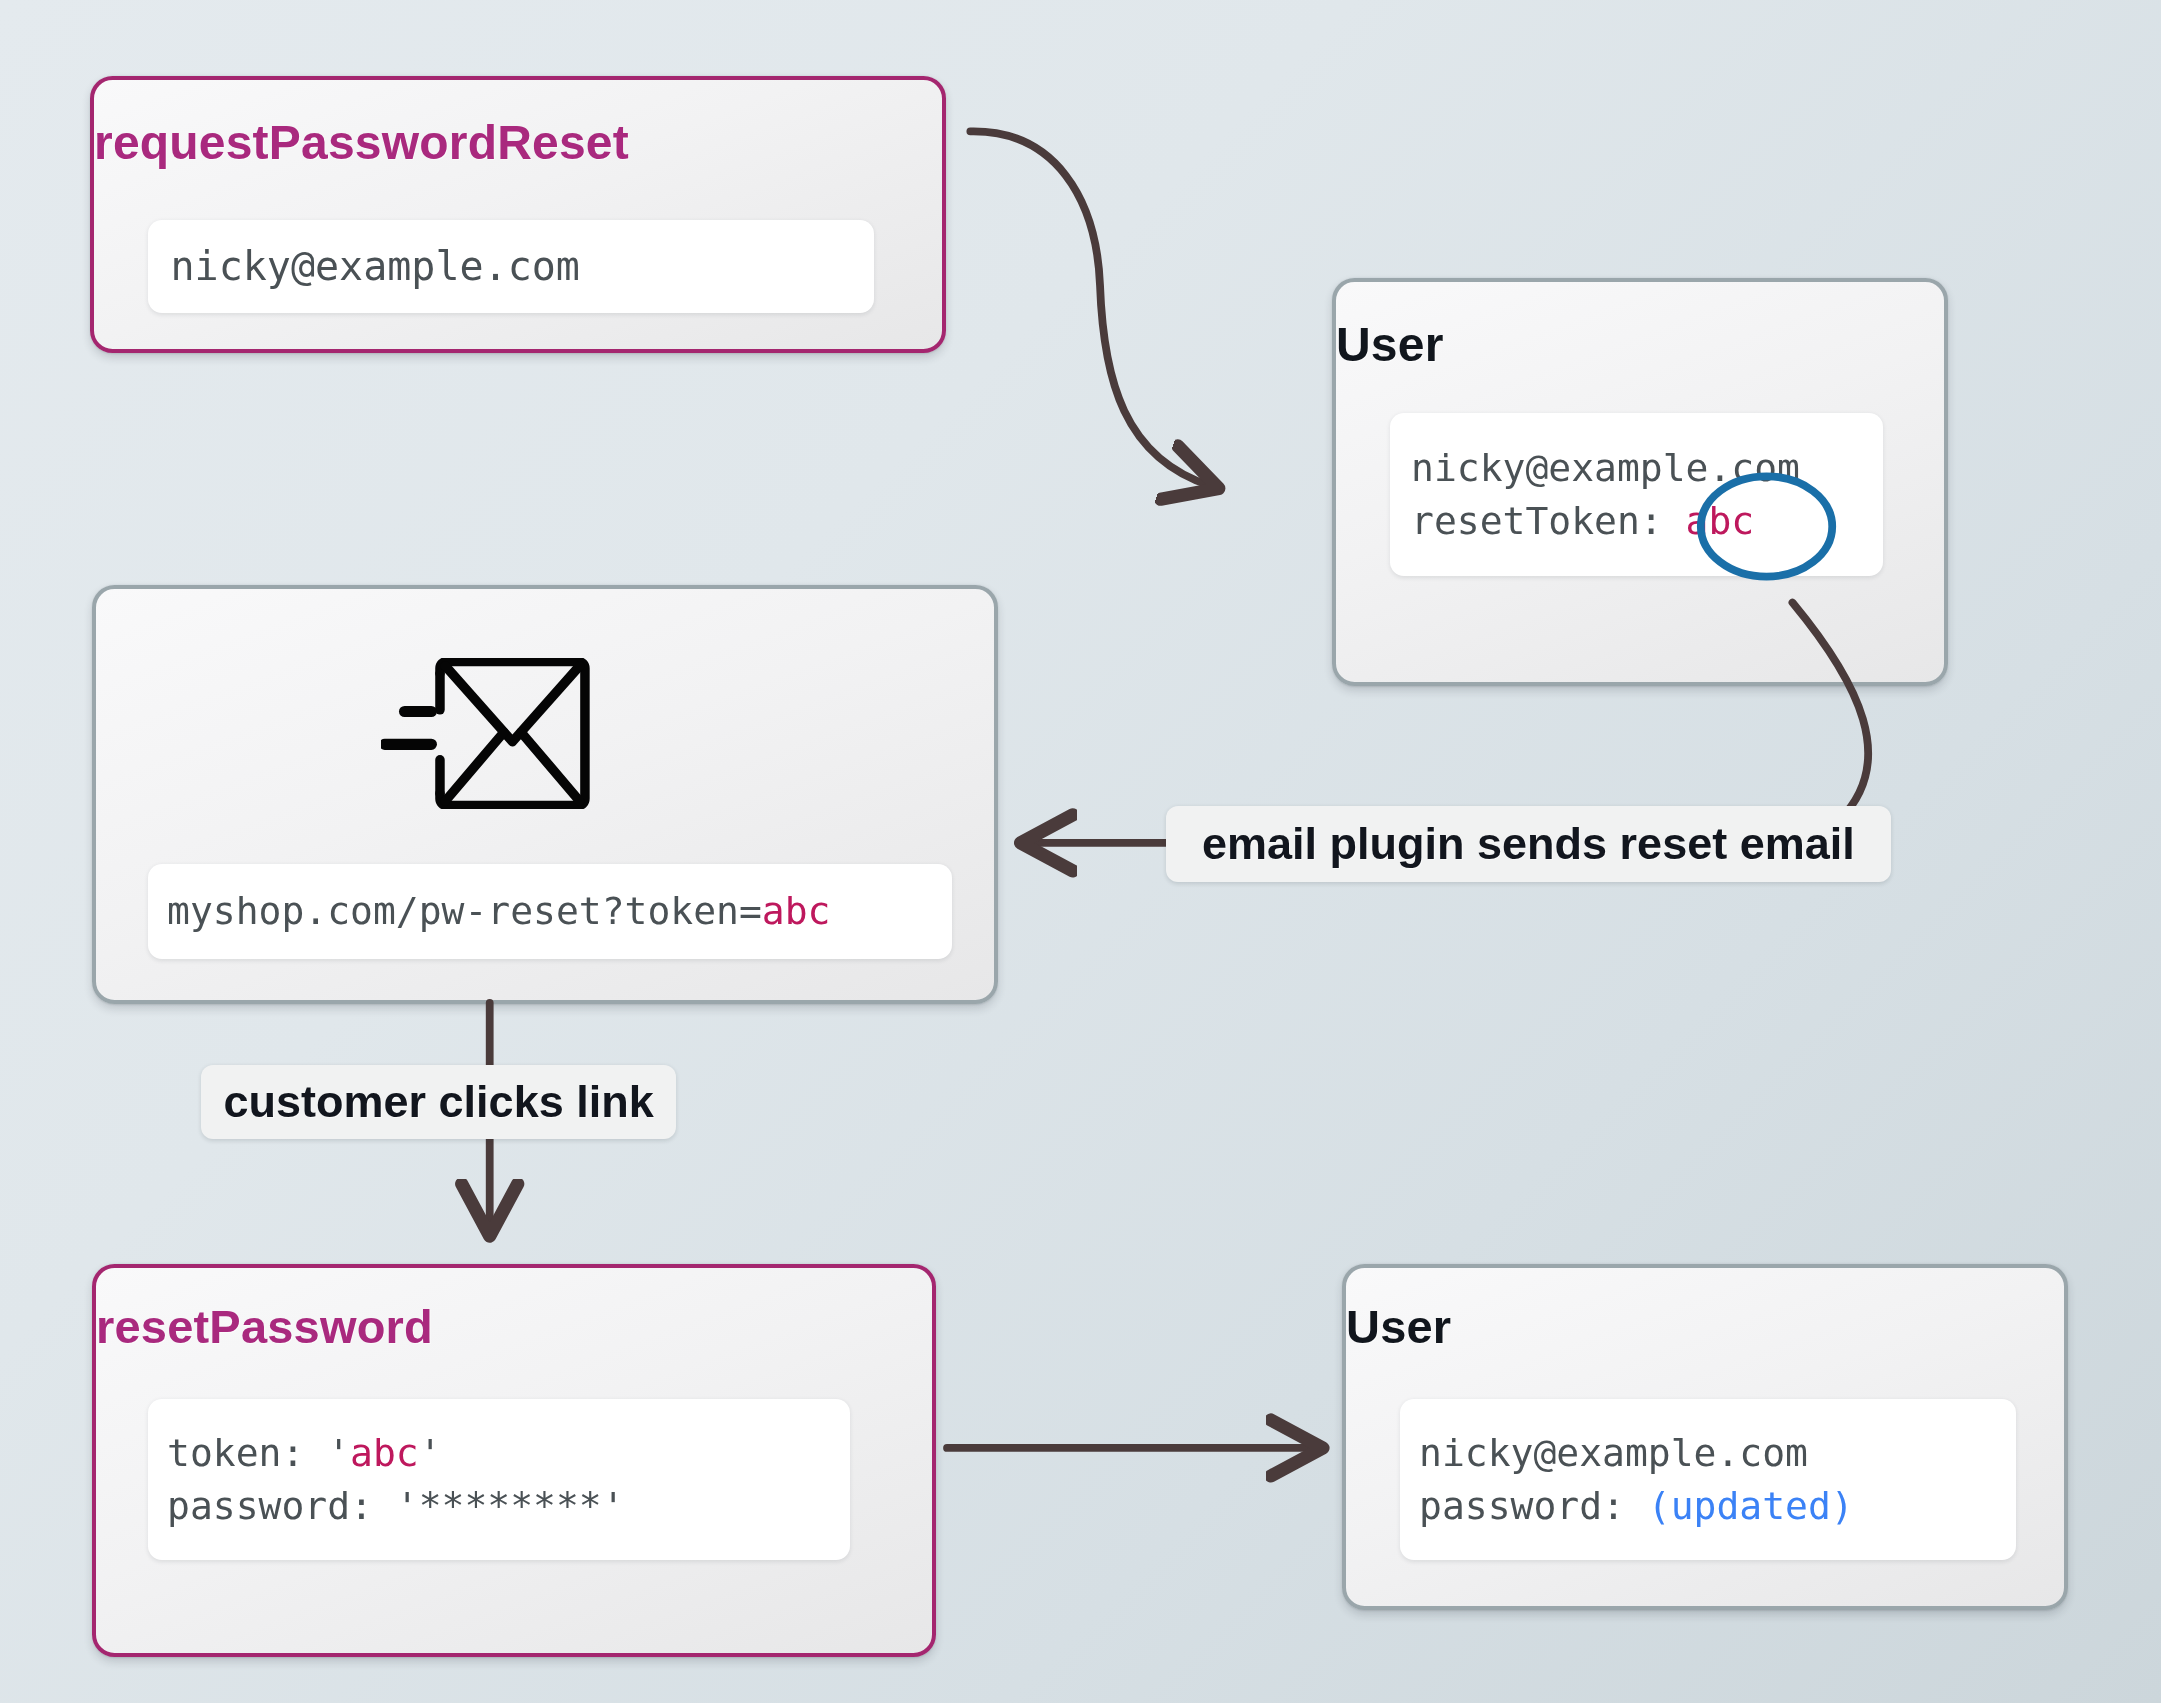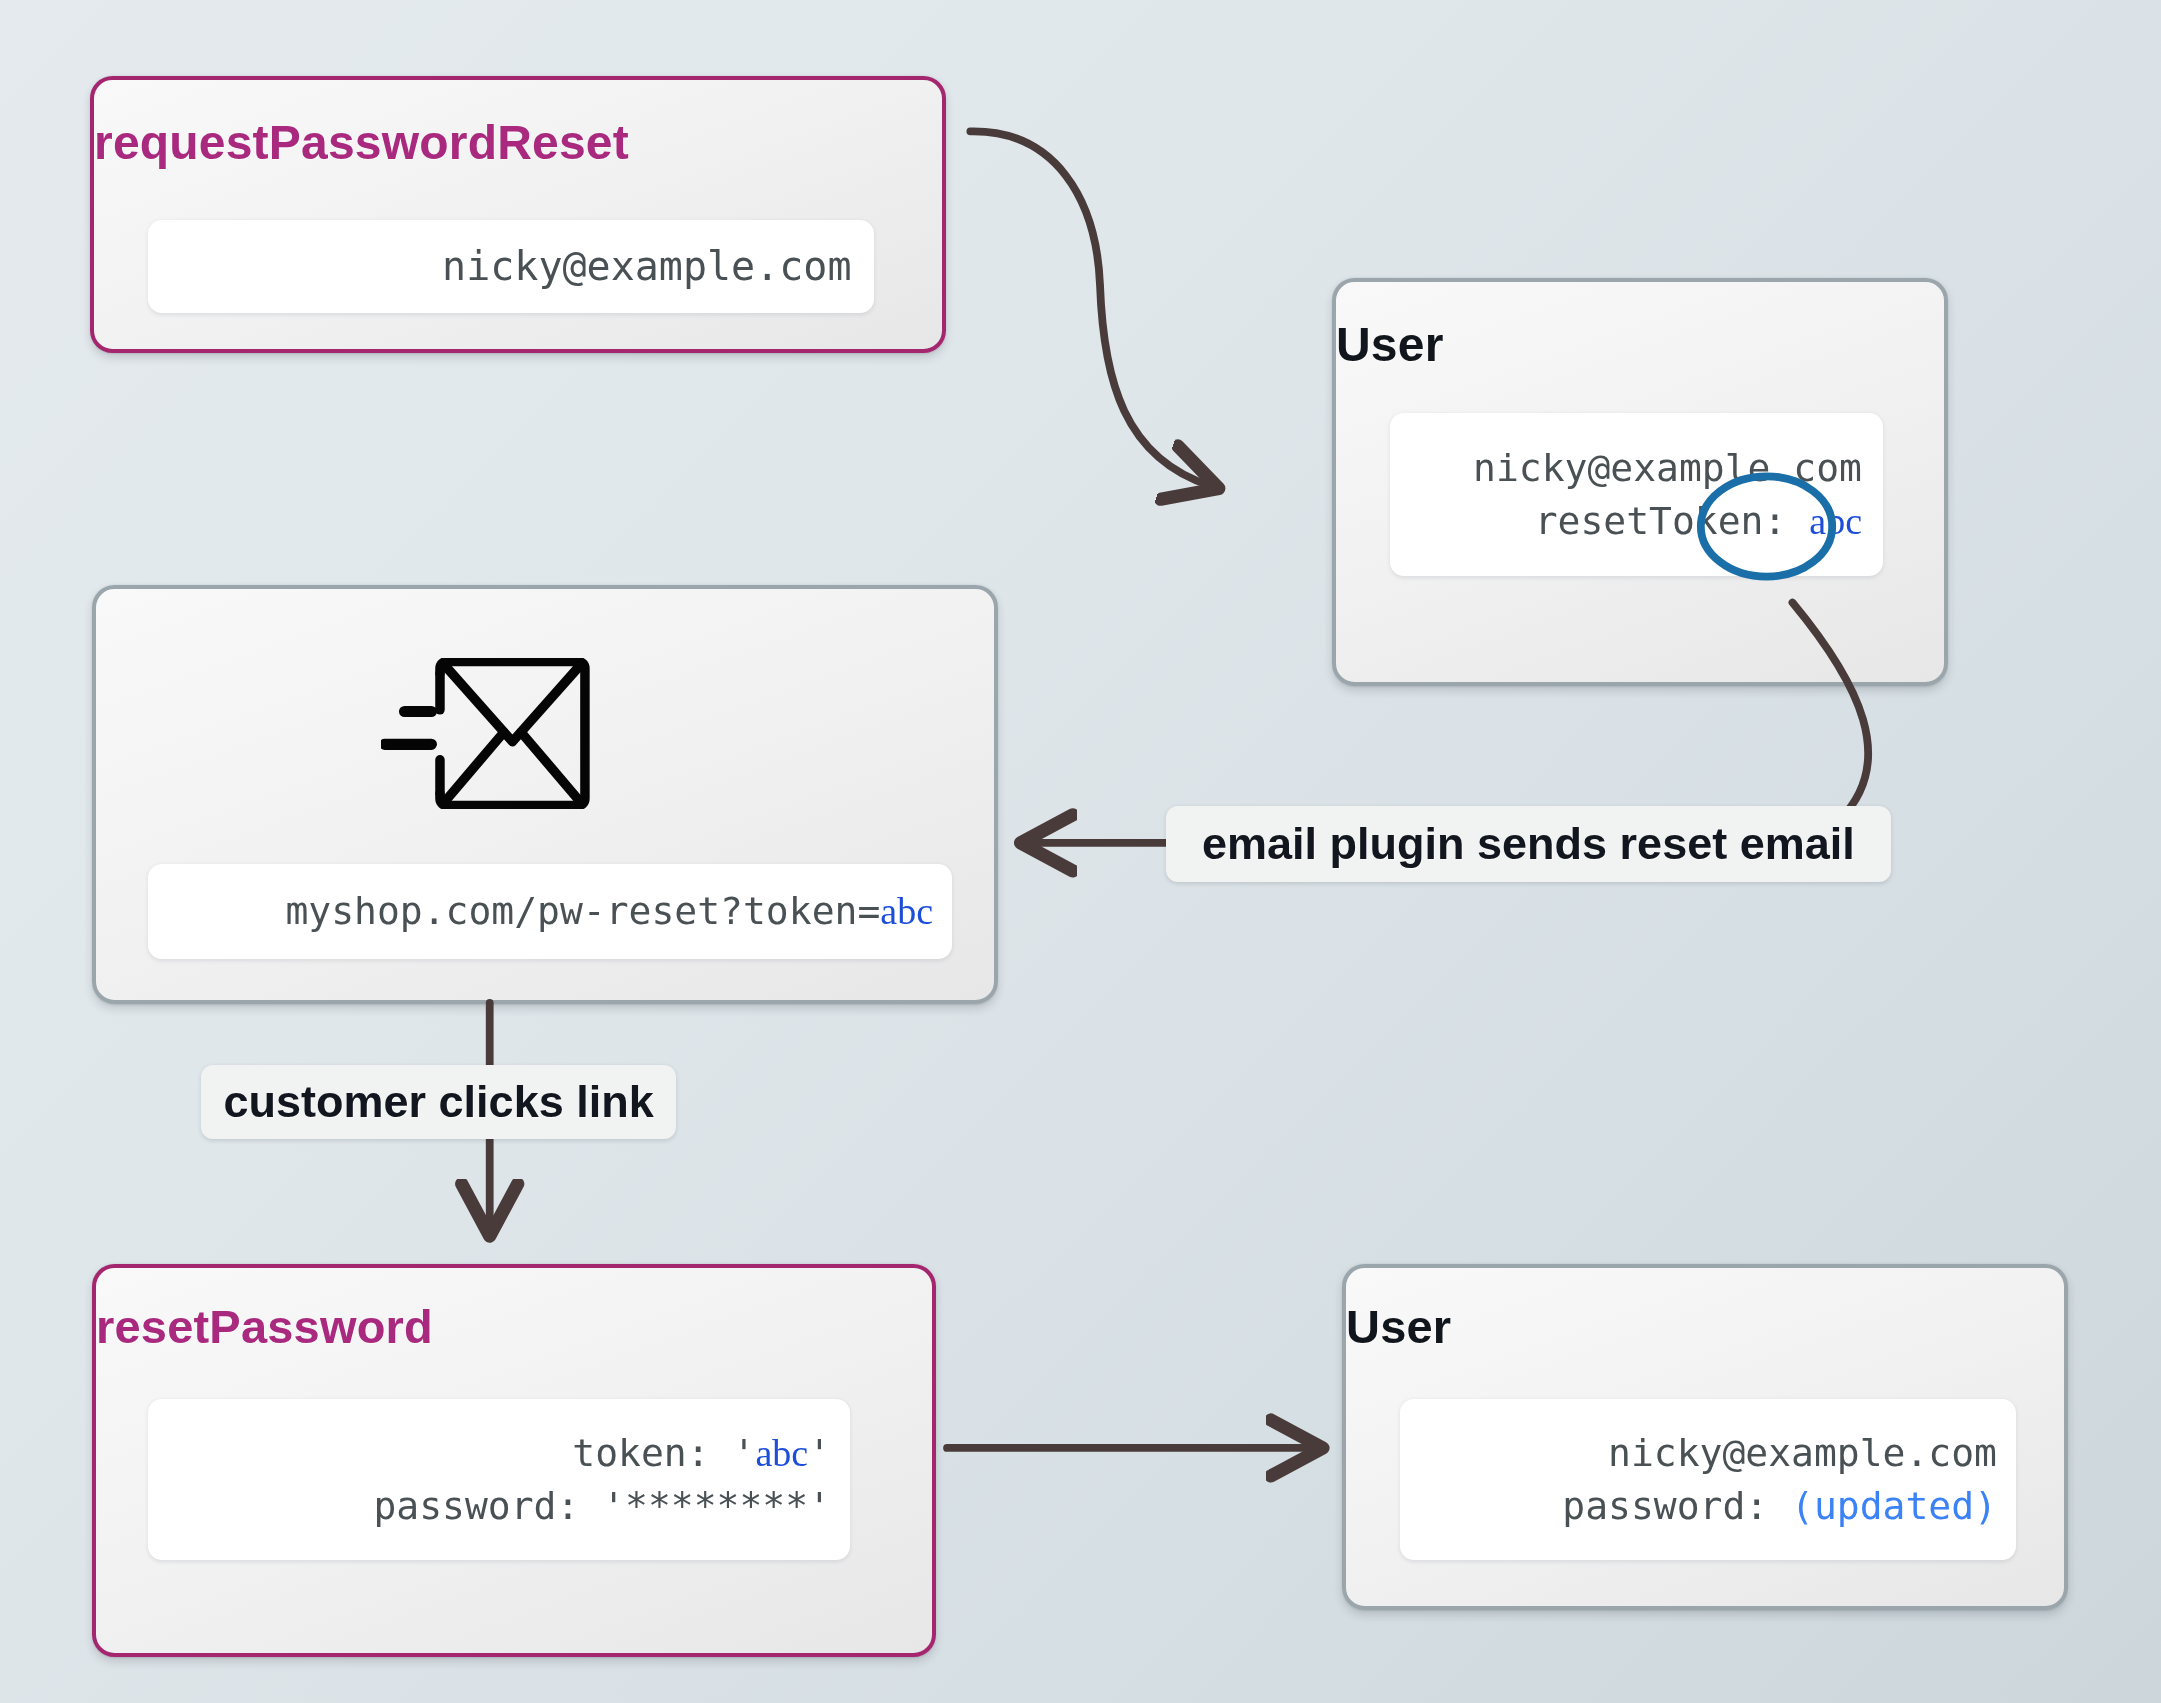--- a/index.html
+++ b/index.html
@@ -41,24 +41,23 @@
     position: absolute;
     box-sizing: border-box;
     background: #ffffff;
     border-radius: 14px;
     box-shadow: 0 1.7px 4.3px rgba(30,40,50,0.10);
     font-family: "DejaVu Sans Mono", "Liberation Mono", monospace;
     color: #4a5155;
     display: flex;
     flex-direction: column;
     justify-content: center;
-    text-align: right;
   }
   .panel .line { white-space: pre; line-height: 1.38; }
-  .tok-blue  { color: #1d4ed8; font-family: Liberation Serif, serif; }
+  .tok-blue  { color: #be185d; }
   .tok-green { color: #3b82f6; margin-top: 20px; }
 
   
   .edge-label {
     position: absolute;
     box-sizing: border-box;
     background: #f1f2f2;
     border-radius: 12px;
     box-shadow: 0 1.7px 4.3px rgba(30,40,50,0.14);
     color: #12161e;

